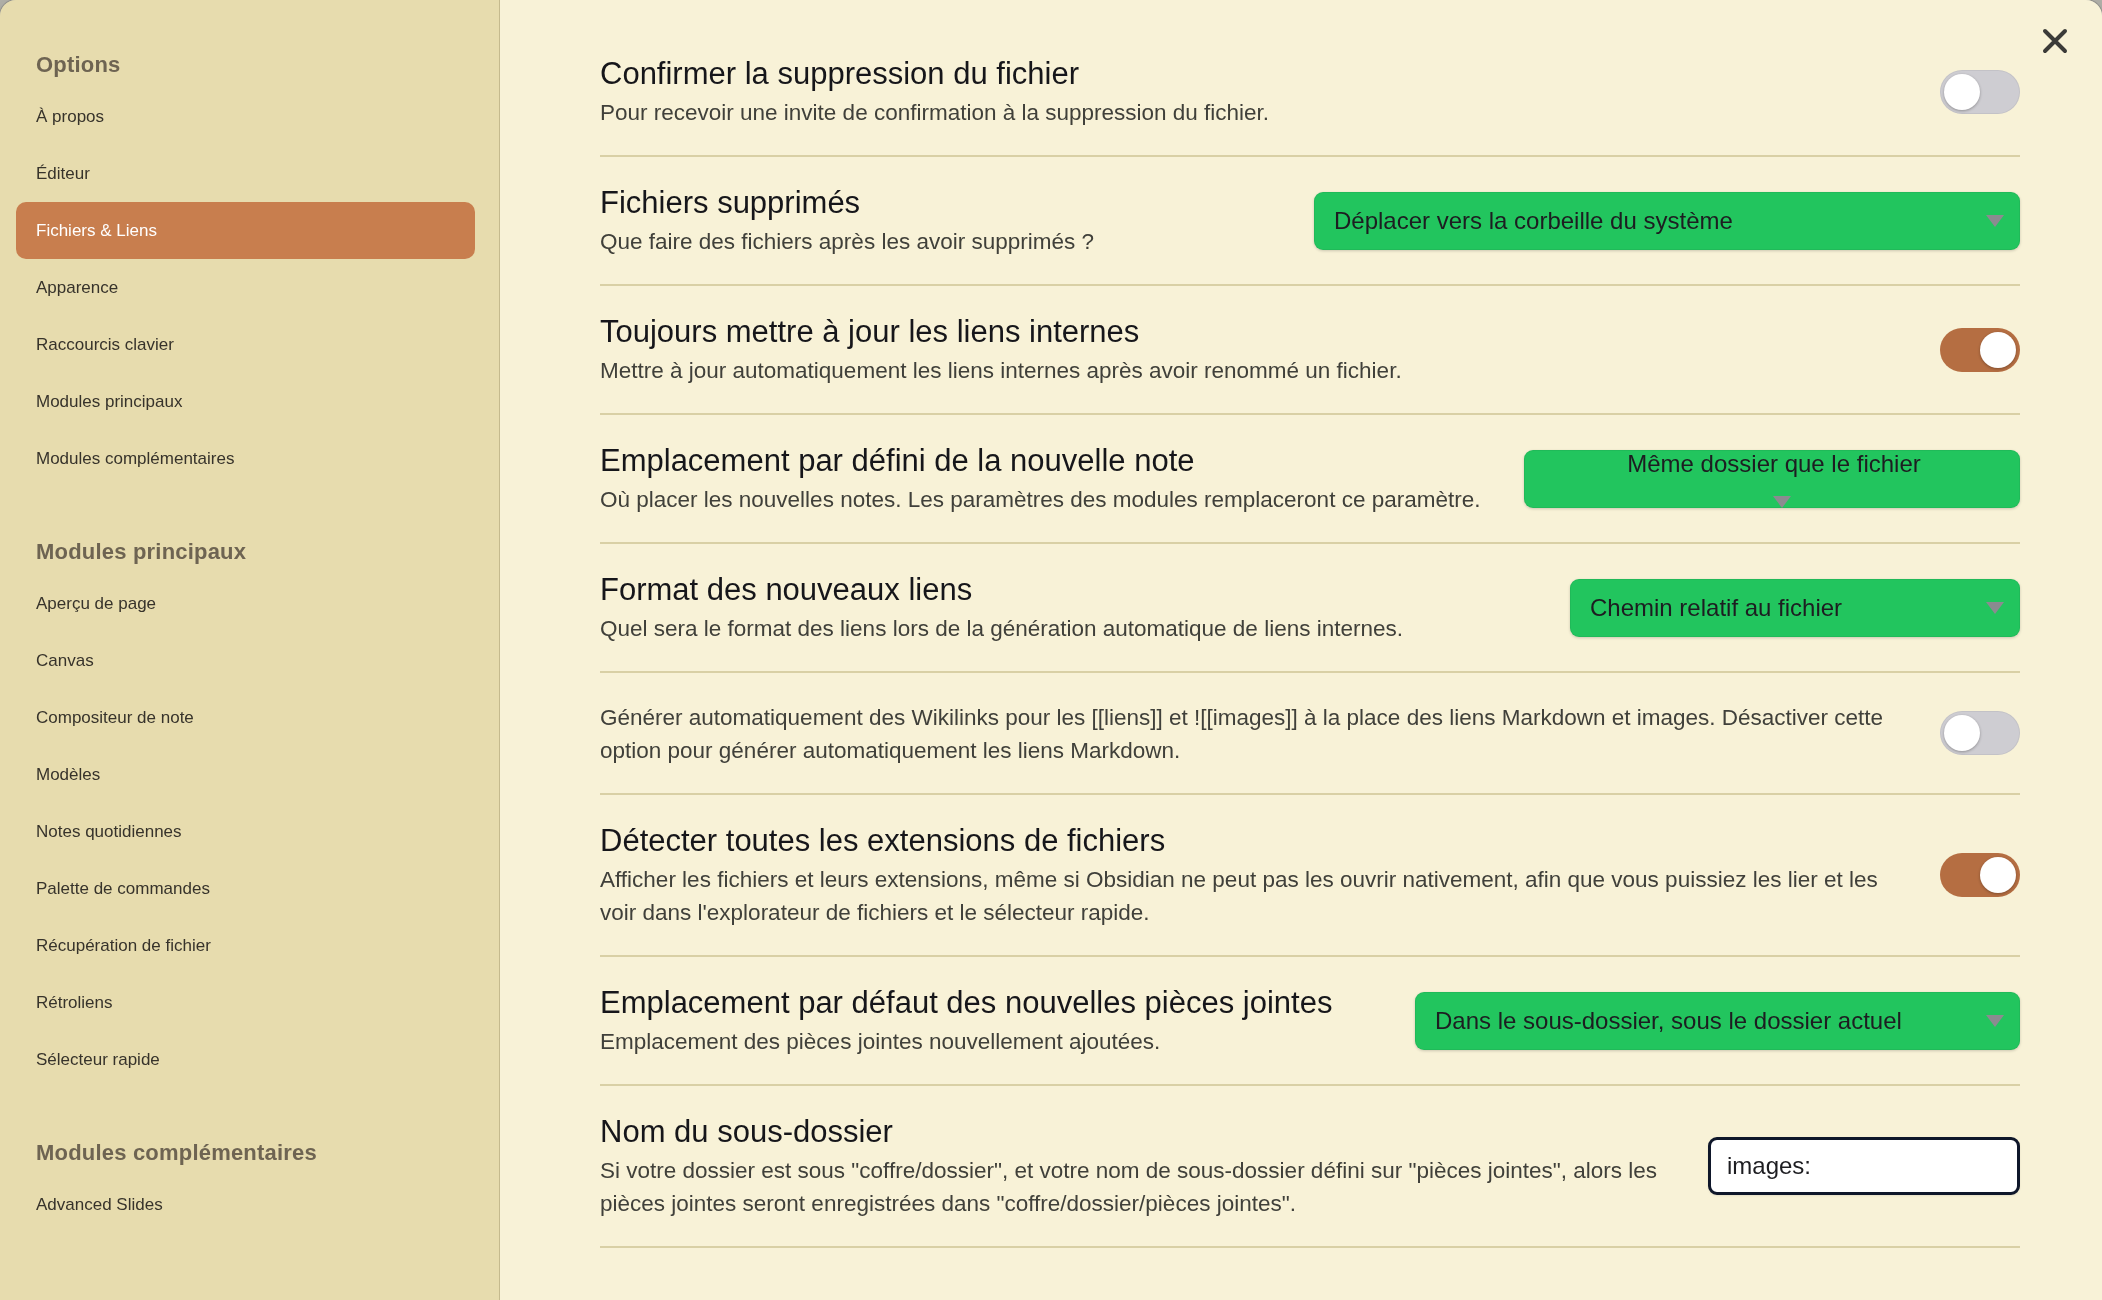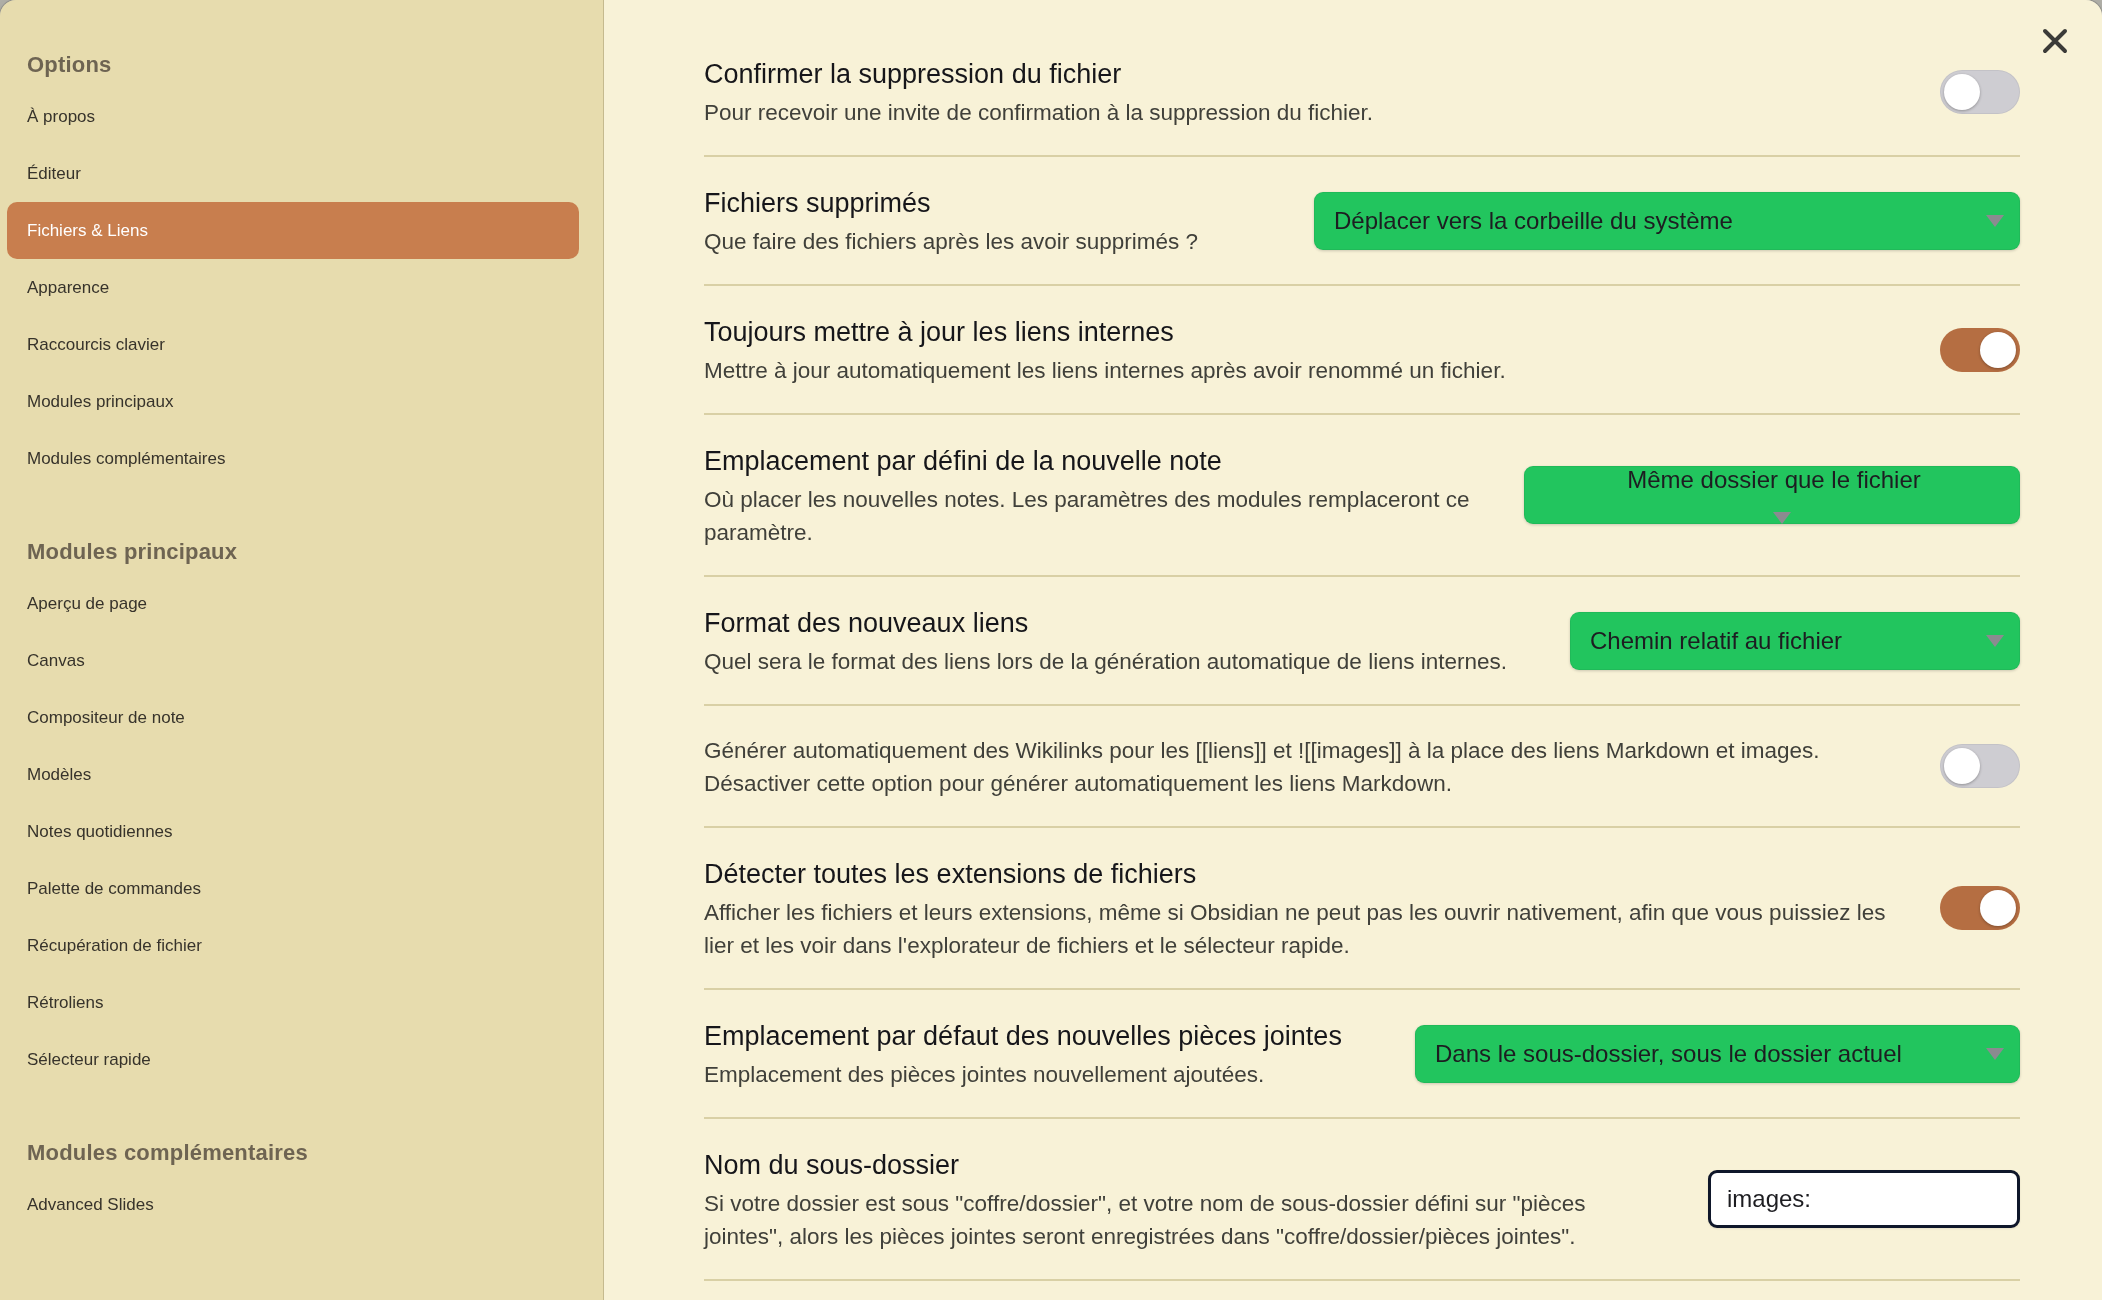--- a/index.html
+++ b/index.html
@@ -9,24 +9,24 @@
     font-family:"Liberation Sans", sans-serif;
     -webkit-font-smoothing:antialiased;
   }
   .modal {
     position:absolute; inset:0; display:flex;
     border-radius:16px 16px 0 0; overflow:hidden;
     box-shadow:0 0 0 1px rgba(0,0,0,0.15), 0 8px 40px rgba(0,0,0,0.3);
   }
   
   .sidebar {
-    width:604px; flex:none; box-sizing:border-box;
+    width:500px; flex:none; box-sizing:border-box;
     background:#e7dcae;
     border-right:1px solid rgba(110,100,60,0.28);
-    padding:52px 24px 0 7px;
+    padding:52px 24px 0 16px;
   }
   .side-section + .side-section { margin-top:52px; }
   .side-heading {
     font-size:22px; font-weight:bold; color:#6e6452;
     margin:0 0 10px 20px; letter-spacing:0.2px; white-space:nowrap;
   }
   .side-item {
     font-size:17px; color:#37332b; height:57px; line-height:57px;
     padding-left:20px; border-radius:10px; white-space:nowrap; cursor:default;
   }
@@ -41,21 +41,21 @@
     position:absolute; top:18px; right:24px; width:46px; height:46px;
     background:none; border:none; padding:6px; cursor:pointer;
   }
   .row {
     display:flex; align-items:center; gap:40px;
     padding:26px 0;
     border-bottom:2px solid #d9d0a5;
   }
   .row:first-of-type { padding-top:44px; }
   .info { flex:1; min-width:0; }
-  .title { font-size:27px; line-height:40px; color:#16161a; font-weight:500; }
+  .title { font-size:31px; line-height:40px; color:#16161a; font-weight:500; }
   .desc  { font-size:22.5px; line-height:33px; color:#40403a; margin-top:2px; }
   .control { flex:none; }
   
   .toggle { width:80px; height:44px; border-radius:22px; position:relative; cursor:pointer; }
   .toggle.off { background:#cecdd2; box-shadow:inset 0 0 0 1px rgba(0,0,0,0.05); }
   .toggle.on  { background:#b56e42; }
   .knob {
     position:absolute; top:4px; width:36px; height:36px; border-radius:50%;
     background:#ffffff; box-shadow:0 1px 3px rgba(0,0,0,0.3);
   }

